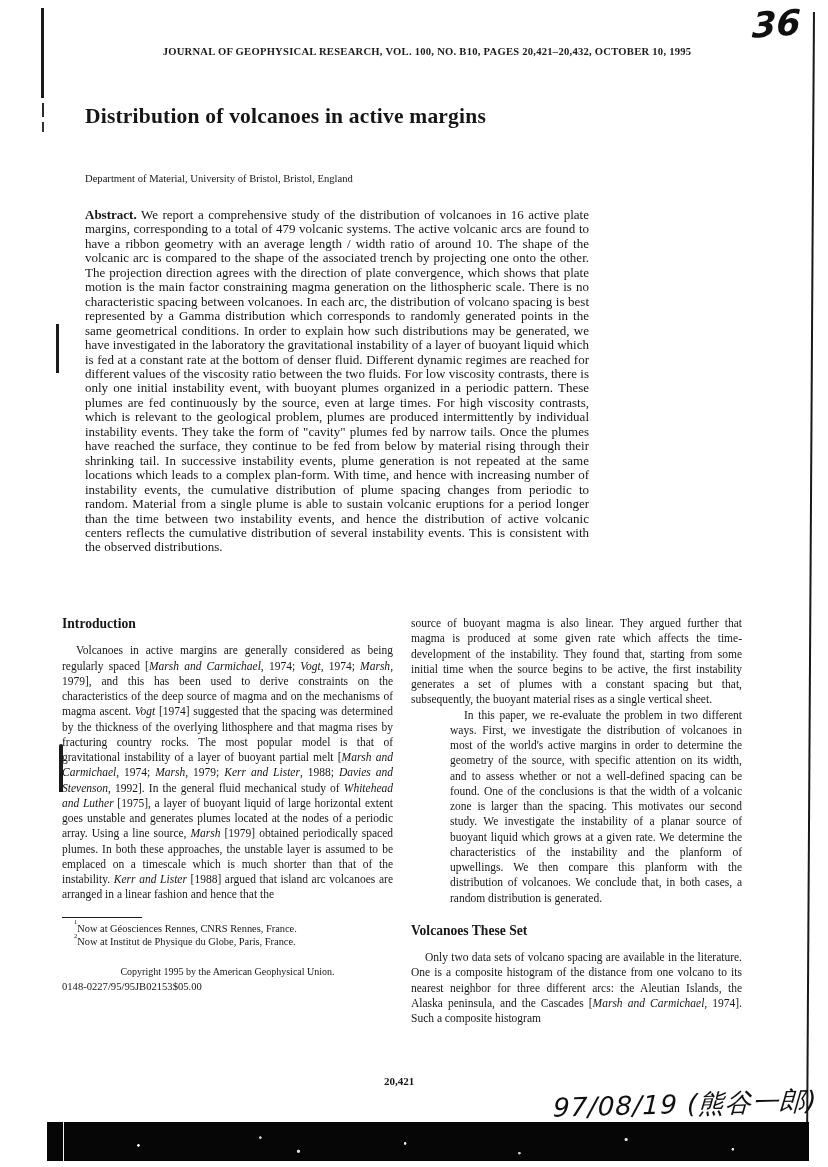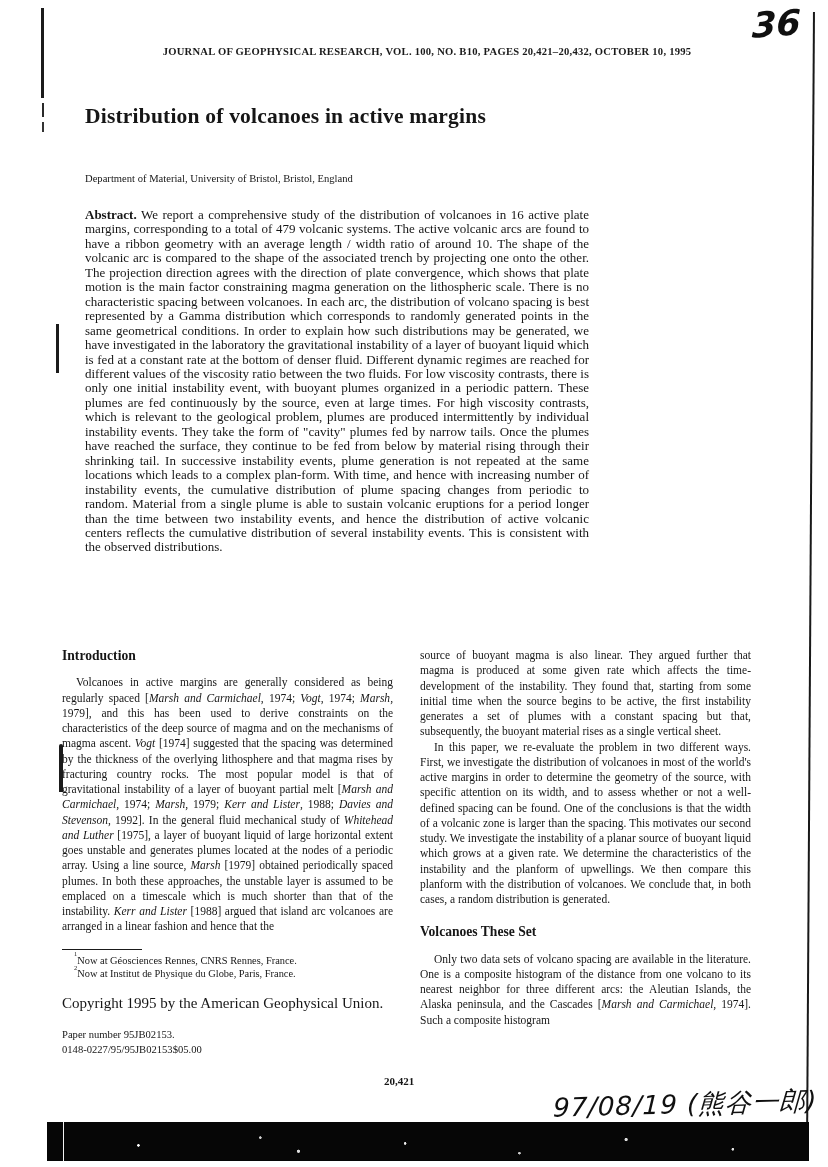--- a/index.html
+++ b/index.html
@@ -45,28 +45,28 @@
     position: absolute; left: 85px; top: 104px;
     font-size: 21.5px; font-weight: bold; letter-spacing: 0.2px;
   }
   .authors { position: absolute; left: 85px; top: 149px; font-size: 14.2px; }
   .affiliation { position: absolute; left: 85px; top: 173px; font-size: 10.6px; }
   .abstract {
     position: absolute; left: 85px; top: 208px; width: 504px;
     font-size: 13px; line-height: 14.45px; text-align: justify;
   }
   sup { font-size: 0.62em; position: relative; top: -0.45em; line-height: 0; }
-  .columns { position: absolute; left: 62px; top: 648px; width: 690px; display: flex; gap: 27px; }
+  .columns { position: absolute; left: 62px; top: 616px; width: 690px; display: flex; gap: 18px; }
   .col { width: 331px; font-size: 11.5px; line-height: 15.25px; text-align: justify; }
   .col h2 { font-size: 13.6px; font-weight: bold; margin-bottom: 12px; text-align: left; }
   .col p.indent { text-indent: 14px; }
-  .col p + p.indent { margin-top: 0; }
+  .col p + p.indent { margin-top: 0; margin-left: 39px; }
   .footnote-rule { width: 80px; border-top: 1.4px solid #1a1a1a; margin: 14px 0 4px 0; }
   .footnote { font-size: 10.4px; line-height: 13.5px; text-indent: 12px; text-align: left; }
-  .copyright { font-size: 15px; margin-top: 15px; text-align: left; text-indent: 0; }
+  .copyright { font-size: 10px; margin-top: 15px; text-align: center; text-indent: 0; }
   .paper-number { font-size: 10.6px; margin-top: 16px; text-align: left; }
   .issn { font-size: 10.6px; text-align: left; }
   .heading-2 { margin-top: 17px; }
   .page-number { position: absolute; left: 384px; top: 1075px; font-size: 11px; font-weight: bold; }
   
   .hw {
     font-family: "DejaVu Sans", sans-serif;
     color: #101010; font-style: italic;
   }
   .hw-36 {
@@ -102,21 +102,20 @@
   <p class="abstract"><b>Abstract.</b>  We report a comprehensive study of the distribution of volcanoes in 16 active plate margins, corresponding to a total of 479 volcanic systems. The active volcanic arcs are found to have a ribbon geometry with an average length / width ratio of around 10. The shape of the volcanic arc is compared to the shape of the associated trench by projecting one onto the other. The projection direction agrees with the direction of plate convergence, which shows that plate motion is the main factor constraining magma generation on the lithospheric scale. There is no characteristic spacing between volcanoes. In each arc, the distribution of volcano spacing is best represented by a Gamma distribution which corresponds to randomly generated points in the same geometrical conditions. In order to explain how such distributions may be generated, we have investigated in the laboratory the gravitational instability of a layer of buoyant liquid which is fed at a constant rate at the bottom of denser fluid. Different dynamic regimes are reached for different values of the viscosity ratio between the two fluids. For low viscosity contrasts, there is only one initial instability event, with buoyant plumes organized in a periodic pattern. These plumes are fed continuously by the source, even at large times. For high viscosity contrasts, which is relevant to the geological problem, plumes are produced intermittently by individual instability events. They take the form of "cavity" plumes fed by narrow tails. Once the plumes have reached the surface, they continue to be fed from below by material rising through their shrinking tail. In successive instability events, plume generation is not repeated at the same locations which leads to a complex plan-form. With time, and hence with increasing number of instability events, the cumulative distribution of plume spacing changes from periodic to random. Material from a single plume is able to sustain volcanic eruptions for a period longer than the time between two instability events, and hence the distribution of active volcanic centers reflects the cumulative distribution of several instability events. This is consistent with the observed distributions.</p>
 
   <div class="columns">
     <div class="col">
       <h2>Introduction</h2>
       <p class="indent">Volcanoes in active margins are generally considered as being regularly spaced [<i>Marsh and Carmichael</i>, 1974; <i>Vogt</i>, 1974; <i>Marsh</i>, 1979], and this has been used to derive constraints on the characteristics of the deep source of magma and on the mechanisms of magma ascent. <i>Vogt</i> [1974] suggested that the spacing was determined by the thickness of the overlying lithosphere and that magma rises by fracturing country rocks. The most popular model is that of gravitational instability of a layer of buoyant partial melt [<i>Marsh and Carmichael</i>, 1974; <i>Marsh</i>, 1979; <i>Kerr and Lister</i>, 1988; <i>Davies and Stevenson</i>, 1992]. In the general fluid mechanical study of <i>Whitehead and Luther</i> [1975], a layer of buoyant liquid of large horizontal extent goes unstable and generates plumes located at the nodes of a periodic array. Using a line source, <i>Marsh</i> [1979] obtained periodically spaced plumes. In both these approaches, the unstable layer is assumed to be emplaced on a timescale which is much shorter than that of the instability. <i>Kerr and Lister</i> [1988] argued that island arc volcanoes are arranged in a linear fashion and hence that the</p>
       <div class="footnote-rule"></div>
       <p class="footnote"><sup>1</sup>Now at Géosciences Rennes, CNRS Rennes, France.</p>
       <p class="footnote"><sup>2</sup>Now at Institut de Physique du Globe, Paris, France.</p>
       <p class="copyright">Copyright 1995 by the American Geophysical Union.</p>
-      <p class="paper-number">Paper number 95JB02153.</p>
       <p class="issn">0148-0227/95/95JB02153$05.00</p>
     </div>
     <div class="col">
       <p>source of buoyant magma is also linear. They argued further that magma is produced at some given rate which affects the time-development of the instability. They found that, starting from some initial time when the source begins to be active, the first instability generates a set of plumes with a constant spacing but that, subsequently, the buoyant material rises as a single vertical sheet.</p>
       <p class="indent">In this paper, we re-evaluate the problem in two different ways. First, we investigate the distribution of volcanoes in most of the world's active margins in order to determine the geometry of the source, with specific attention on its width, and to assess whether or not a well-defined spacing can be found. One of the conclusions is that the width of a volcanic zone is larger than the spacing. This motivates our second study. We investigate the instability of a planar source of buoyant liquid which grows at a given rate. We determine the characteristics of the instability and the planform of upwellings. We then compare this planform with the distribution of volcanoes. We conclude that, in both cases, a random distribution is generated.</p>
       <h2 class="heading-2">Volcanoes These Set</h2>
       <p class="indent">Only two data sets of volcano spacing are available in the literature. One is a composite histogram of the distance from one volcano to its nearest neighbor for three different arcs: the Aleutian Islands, the Alaska peninsula, and the Cascades [<i>Marsh and Carmichael</i>, 1974]. Such a composite histogram</p>
     </div>
   </div>
 

